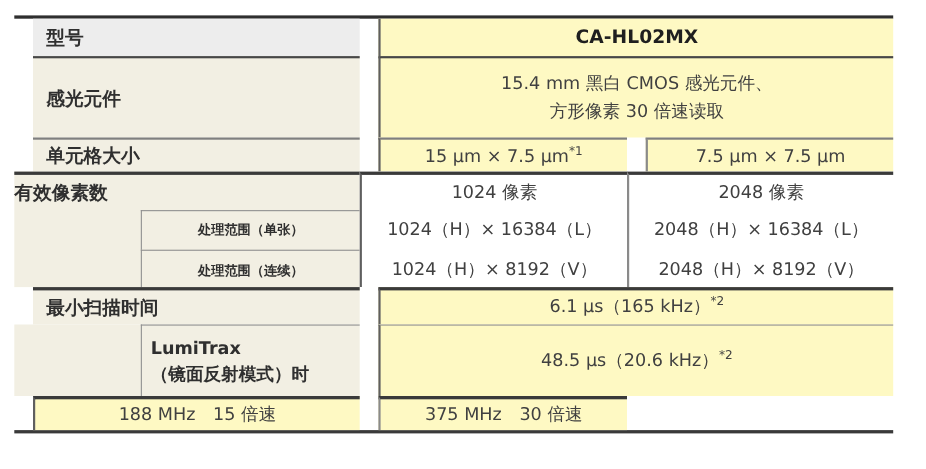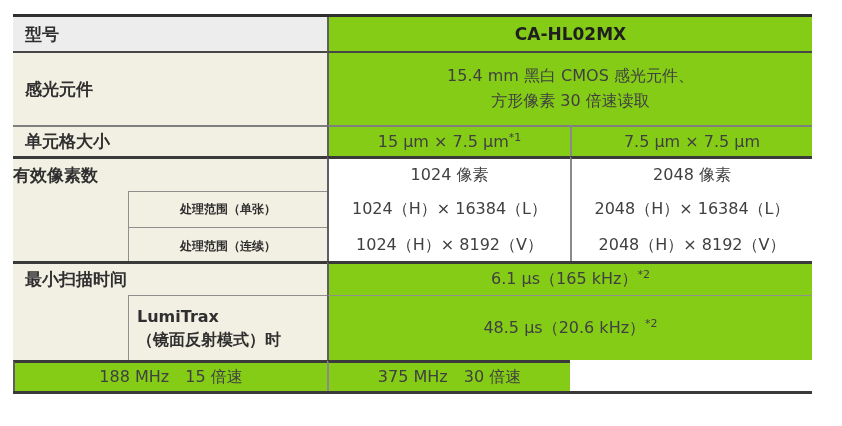--- a/index.html
+++ b/index.html
@@ -13,30 +13,30 @@
   }
   .spec-table{
     position:absolute;left:13px;top:14px;
     width:799px;
     display:grid;
     grid-template-columns:314px 243px 242px;
     grid-template-rows:34px 74px 31px 105px 34px 65px 31px;
     border-top:3px solid #2f2f2f;
     border-bottom:3px solid #3a3a3a;
   }
-  .cell{box-sizing:border-box;display:flex;align-items:center;min-width:0;}
+  .cell{box-sizing:border-box;display:flex;align-items:center;min-width:0;margin-left:17px;}
   .label-cell{
     background:#f2efe3;
     font-weight:bold;color:#2f2f2f;
     font-size:17px;
     padding-left:12px;
   }
   .header-bg{background:#ededed;}
   .value-cell{
-    background:#84cc16;justify-content:center;text-align:center;
+    background:#fef9c3;justify-content:center;text-align:center;
     font-size:16px;color:#404040;
   }
   .span2{grid-column:2 / 4;}
   .div-main{border-left:2px solid #5f5f5f;}
   .div-sub{border-left:2px solid #8a8a8a;}
   .bt-dark{border-top:3px solid #3a3a3a;}
   .bt-med2{border-top:2px solid #474747;}
   .bt-gray{border-top:2px solid #7f7f7f;}
   .bt-thin{border-top:1px solid #8f8f8f;}
   .model-cell{font-weight:bold;font-size:17px;color:#1f1f1f;}

